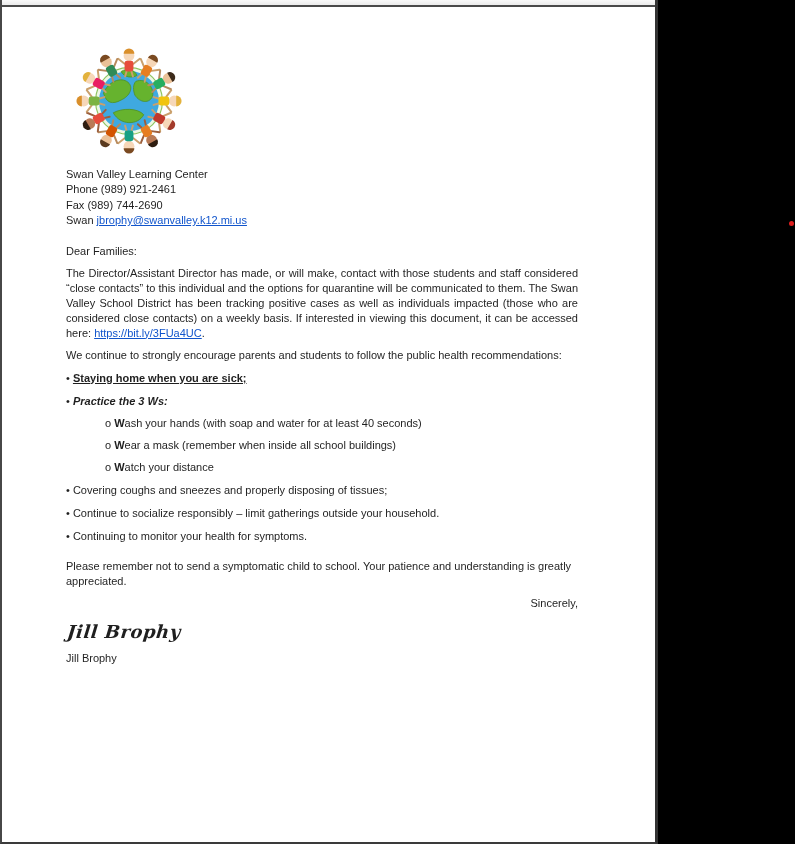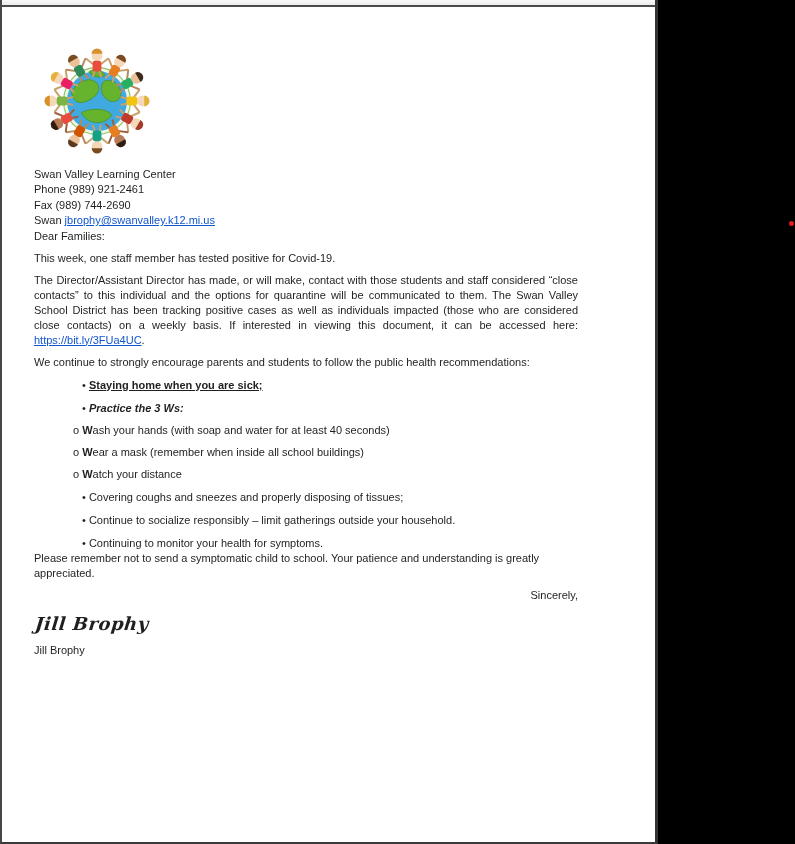--- a/index.html
+++ b/index.html
@@ -19,41 +19,41 @@
     width: 658px; height: 844px;
     background: #ffffff;
     border-left: 2px solid #474747;
     border-right: 3px solid #333333;
     border-bottom: 2px solid #3a3a3a;
   }
   .top-strip { height: 5px; background: linear-gradient(#f9f9f9, #ebebeb); }
   .top-line  { height: 2px; background: #4a4a4a; }
 
   .content {
-    padding: 0 77px 0 32px;
+    padding: 0 77px 0 64px;
     color: #1f1f1f;
     font-size: 11px;
     line-height: 15px;
   }
 
   
   .logo-wrap { margin: 37px 0 5px -2px; width: 130px; }
   .letterhead p { margin: 0; line-height: 15.4px; }
   a.link, .link {
     color: #1155cc;
     text-decoration: underline;
     cursor: pointer;
   }
 
   
-  .para { margin-top: 0; }
+  .para { margin-top: 15px; }
   .para + .para { margin-top: 7px; }
   .justify { text-align: justify; }
 
-  .bullet-row { margin-top: 8px; padding-top: 0; margin-left: 48px; }
+  .bullet-row { margin-top: 8px; padding-top: 0; }
   .bullet-row, .sub-row { margin-bottom: 0; }
   .bullets .bullet-row { margin-top: 8px; }
   .bullet-row .dot { display: inline-block; }
   .b-underline { font-weight: bold; text-decoration: underline; }
   .b-italic { font-weight: bold; font-style: italic; text-align: right; }
 
   .sub-row { margin-top: 8px; padding-left: 39px; }
   .sub-row b { font-weight: bold; }
 
   .closing { margin-top: 30px; text-align: right; }
@@ -191,21 +191,20 @@
         <p>Phone (989) 921-2461</p>
         <p>Fax (989) 744-2690</p>
         <p>
           <span>Swan</span>
           <a class="link">jbrophy@swanvalley.k12.mi.us</a>
         </p>
       </div>
 
       <p class="para">Dear Families:</p>
 
-      <p class="para">This week, one staff member has tested positive for Covid-19.</p>
 
       <p class="para justify">
         <span>The Director/Assistant Director has  made, or will make, contact with those students and staff considered “close contacts” to this individual and the options for quarantine will be communicated to them. The Swan Valley School District  has been tracking positive cases as well as individuals impacted (those who are considered close contacts) on a weekly basis. If interested in viewing this document, it can be accessed here:</span>
         <a class="link">https://bit.ly/3FUa4UC</a><span>.</span>
       </p>
 
       <p class="para justify">We continue to strongly encourage parents and students to follow the public health recommendations:</p>
 
       <div class="bullets">
 

